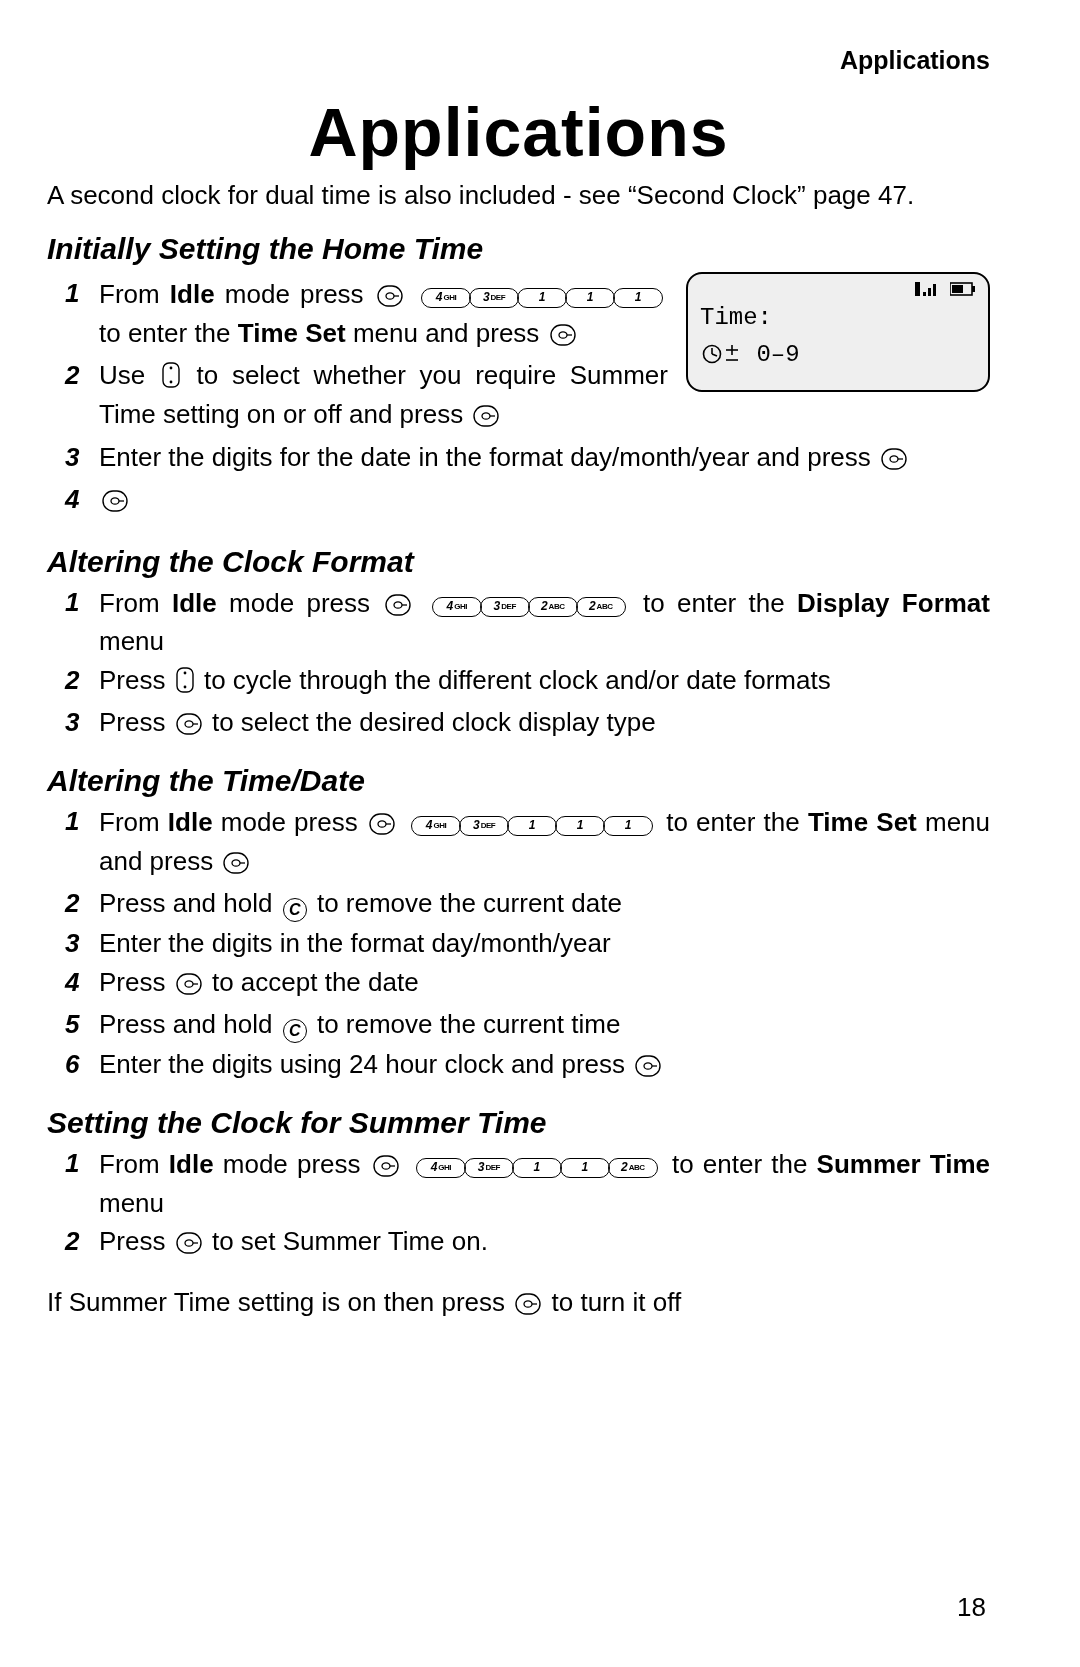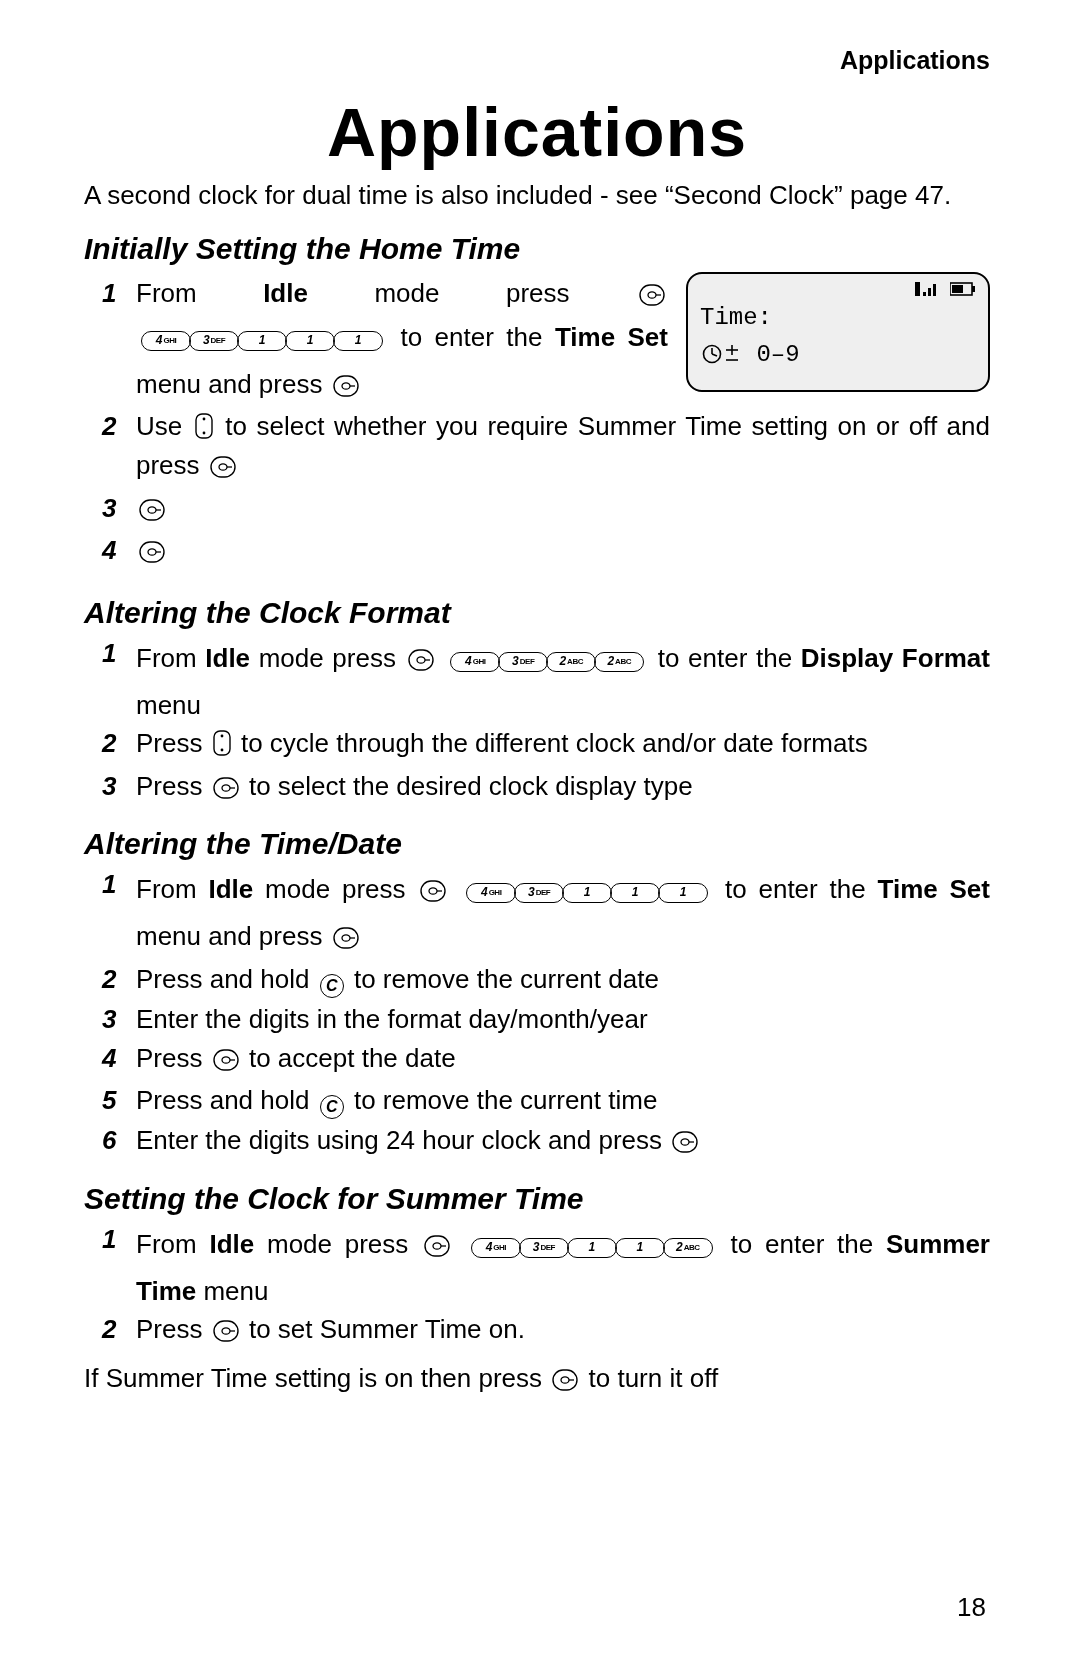--- a/index.html
+++ b/index.html
@@ -3,21 +3,21 @@
 <meta charset="utf-8">
 <style>
   body {
     margin: 0;
     background: #fff;
   }
   .page {
     width: 1080px;
     height: 1667px;
     box-sizing: border-box;
-    padding: 46px 90px 40px 84px;
+    padding: 46px 90px 40px 47px;
     font-family: Helvetica, Arial, sans-serif;
     color: #000;
     position: relative;
   }
   .running-head {
     text-align: right;
     font-weight: 700;
     font-size: 25px;
     margin-bottom: 18px;
   }
@@ -117,42 +117,42 @@
     letter-spacing: -0.5px;
     margin-left: 1px;
     vertical-align: 1px;
   }
   .pill-stack {
     display: inline-block;
     white-space: nowrap;
     margin: 0 6px;
     vertical-align: 1px;
   }
-  .pill-stack .pill { margin: 16px -1px; }
+  .pill-stack .pill { margin: 4px -1px; }
   .menu-btn, .updown {
     display: inline-block;
     vertical-align: -4px;
     margin: 0 3px;
   }
   .cancel-circ {
     display: inline-block;
     width: 22px; height: 22px;
     border: 1.5px solid #000;
     border-radius: 50%;
     text-align: center;
     line-height: 22px;
     font-style: italic;
     font-weight: 700;
     font-size: 16px;
     vertical-align: -3px;
     margin: 0 3px;
   }
   .footnote {
     font-size: 26px;
-    margin: 12px 0 0 0;
+    margin: 24px 0 0 0;
   }
   .page-number {
     position: absolute;
     bottom: 44px;
     right: 94px;
     font-size: 26px;
   }
 </style>
 </head>
 <body>
@@ -251,20 +251,21 @@
               </svg></span>
           <span> to select whether you require Summer Time setting on or off and press </span>
           <span class="menu-btn"><svg width="26" height="22">
                 <use href="#svg-menu"></use>
               </svg></span>
         </span>
       </li>
       <li>
         <span class="num">3</span>
         <span class="step-body">
+          <span>Enter the digits for the date in the format day/month/year and press </span>
           <span class="menu-btn"><svg width="26" height="22">
                 <use href="#svg-menu"></use>
               </svg></span>
         </span>
       </li>
       <li>
         <span class="num">4</span>
         <span class="step-body">
           <span class="menu-btn"><svg width="26" height="22">
                 <use href="#svg-menu"></use>

